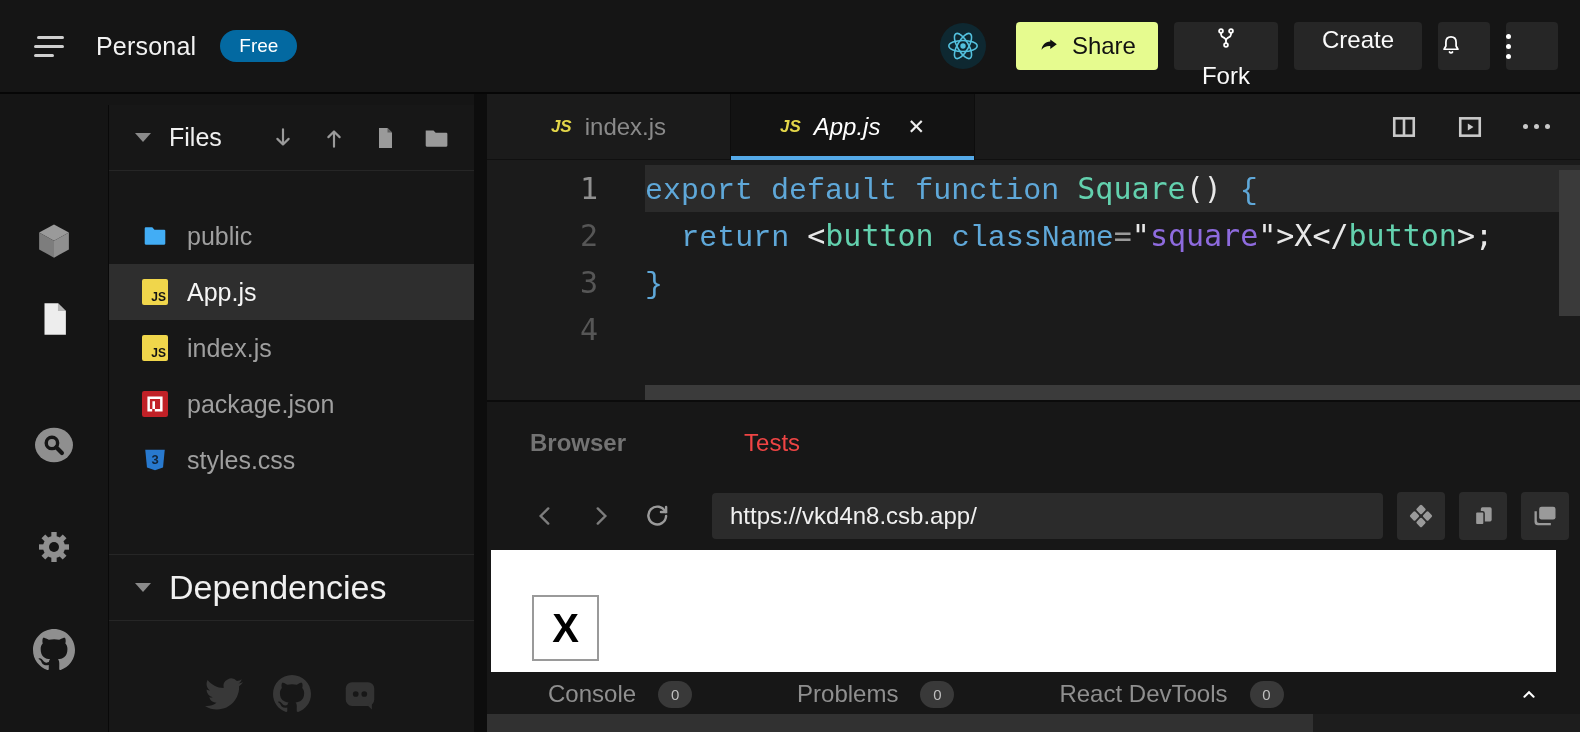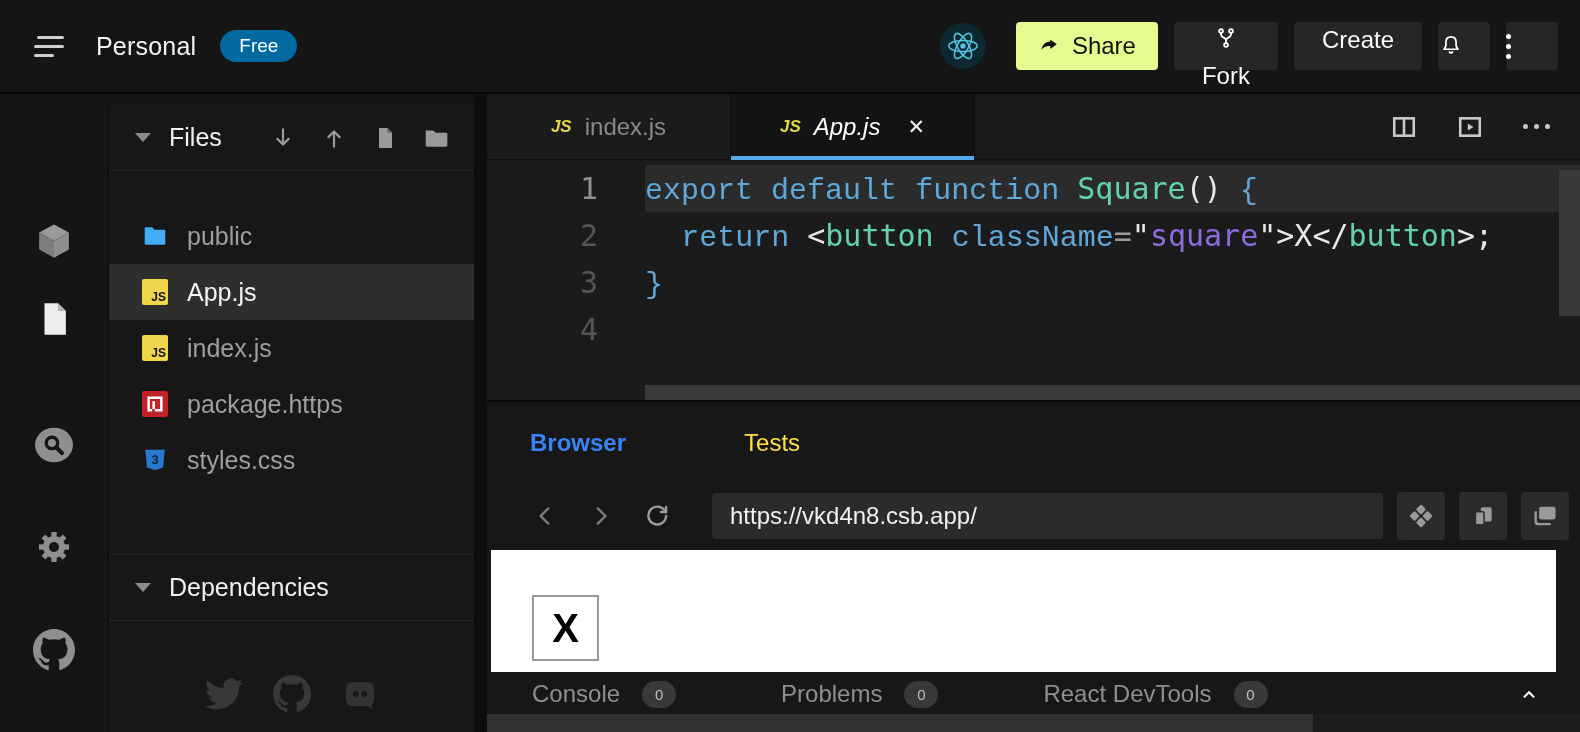--- a/index.html
+++ b/index.html
@@ -52,21 +52,21 @@
   .file-row { height:56px; display:flex; align-items:center; padding-left:33px; gap:19px;
               font-size:25px; color:#9f9f9f; cursor:pointer; }
   .file-row.selected { background:#2e2e2e; color:#f5f5f5; }
   .fi { width:26px; height:26px; flex:0 0 26px; display:flex; align-items:center; justify-content:center; }
   .js-sq { width:26px; height:26px; background:#F0D64B; color:#141414; font-weight:700;
            font-size:12px; display:flex; align-items:flex-end; justify-content:flex-end;
            padding:0 2px 1px 0; border-radius:2px; }
   .deps-header { position:absolute; top:449px; left:0; right:0; height:67px;
                  display:flex; align-items:center; padding:0 26px;
                  border-top:1px solid #262626; border-bottom:1px solid #262626; }
-  .deps-title { font-size:25px; color:#f0f0f0; font-weight:500; }
+  .deps-title { font-size:34px; color:#f0f0f0; font-weight:500; }
   .social-row { position:absolute; top:540px; left:0; right:0; height:98px;
                 display:flex; align-items:center; justify-content:center; gap:28px; }
   .social-row .si { width:40px; height:40px; display:flex; align-items:center; justify-content:center; cursor:pointer; }
 
   .gutter { position:absolute; left:474px; top:94px; width:13px; height:638px; background:#0d0d0d; }
 
   
   .workbench { position:absolute; left:487px; top:94px; width:1093px; height:638px; background:#171717; }
 
   .tabbar { position:absolute; top:0; left:0; right:0; height:66px; background:#1a1a1a;
@@ -91,35 +91,35 @@
   .code-text.cur-line { background:#2b2b2b; }
   .tk-kw { color:#5FA8D9;font-family:Liberation Mono, monospace; } .tk-fn { color:#63D1AE; } .tk-str { color:#8E6BDE; }
   .tk-pn { color:#E8E8E8; } .tk-op { color:#9A9A9A; }
   .hscroll { position:absolute; left:158px; right:0; bottom:0; height:15px; background:#3b3b3b; cursor:pointer; }
   .vscroll { position:absolute; right:0; top:10px; width:21px; height:146px; background:#3a3a3a; cursor:pointer; }
 
   
   .browser { position:absolute; top:306px; left:0; right:0; height:332px; background:#171717;
              border-top:2px solid #0b0b0b; }
   .btabs { height:81px; display:flex; align-items:center; padding-left:43px; gap:118px; font-size:24px; }
-  .btab { cursor:pointer; color:#fde047; }
-  .btab.active { color:#3b82f6; font-weight:700; }
+  .btab { cursor:pointer; color:#ef4444; }
+  .btab.active { color:#737373; font-weight:700; }
   .urlrow { height:65px; display:flex; align-items:center; padding:0 11px 0 43px; }
   .navic { width:30px; height:30px; display:flex; align-items:center; justify-content:center;
            cursor:pointer; margin-right:26px; }
   .url-input { width:671px; height:46px; background:#2b2b2b; border:none; border-radius:4px;
                color:#f0f0f0; font-size:24px; font-family:inherit; padding:0 18px; margin-left:14px; }
   .url-actions { margin-left:auto; display:flex; gap:14px; }
   .sqbtn { width:48px; height:48px; background:#2b2b2b; border:none; border-radius:4px;
            display:flex; align-items:center; justify-content:center; cursor:pointer; }
   .preview { position:absolute; top:148px; left:4px; right:24px; height:122px; background:#fff; }
   .sq-button { position:absolute; left:41px; top:45px; width:67px; height:66px; background:#fff;
                border:2px solid #9a9a9a; color:#000; font-weight:700; font-size:40px;
                font-family:"Liberation Sans", sans-serif; cursor:pointer; }
-  .consolebar { position:absolute; top:270px; left:0; right:0; height:44px; background:#171717;
+  .consolebar { position:absolute; top:270px; left:16px; right:0; height:44px; background:#171717;
                 display:flex; align-items:center; padding:0 40px 0 45px; gap:105px; }
   .citem { display:flex; align-items:center; gap:22px; cursor:pointer; }
   .clabel { font-size:24px; font-weight:500; color:#8f8f8f; }
   .cbadge { min-width:34px; height:27px; border-radius:14px; background:#393939; color:#bfbfbf;
             font-size:15px; display:flex; align-items:center; justify-content:center; padding:0 6px; }
   .chevup { margin-left:auto; cursor:pointer; display:flex; }
   .bscroll { position:absolute; bottom:0; left:0; right:0; height:18px; background:#1d1d1d; }
   .bscroll .thumb { width:826px; height:18px; background:#313131; cursor:pointer; }
 </style>
 </head>
@@ -283,21 +283,21 @@
           </div>
         <span>index.js</span>
       </div>
       <div class="file-row">
         <div class="fi">
           <svg width="26" height="26" viewBox="0 0 24 24">
               <rect width="24" height="24" rx="2" fill="#C12127"></rect>
               <path fill="#fff" d="M5 5h14v14h-7.2v-2.4H9.4V19H5V5zm2.3 2.3v9.3h2.3V9.5h2.4v7.1h4.7V7.3H7.3z"></path>
             </svg>
         </div>
-        <span>package.https</span>
+        <span>package.json</span>
       </div>
       <div class="file-row">
         <div class="fi">
           <svg width="26" height="26" viewBox="0 0 24 24">
               <path fill="#2879CE" d="M3 2.5h18L19.4 19 12 21.5 4.6 19z"></path>
               <text x="12" y="15.5" text-anchor="middle" font-size="12" font-weight="bold" fill="#11253a" font-family="Liberation Sans, sans-serif">3</text>
             </svg>
         </div>
         <span>styles.css</span>
       </div>

